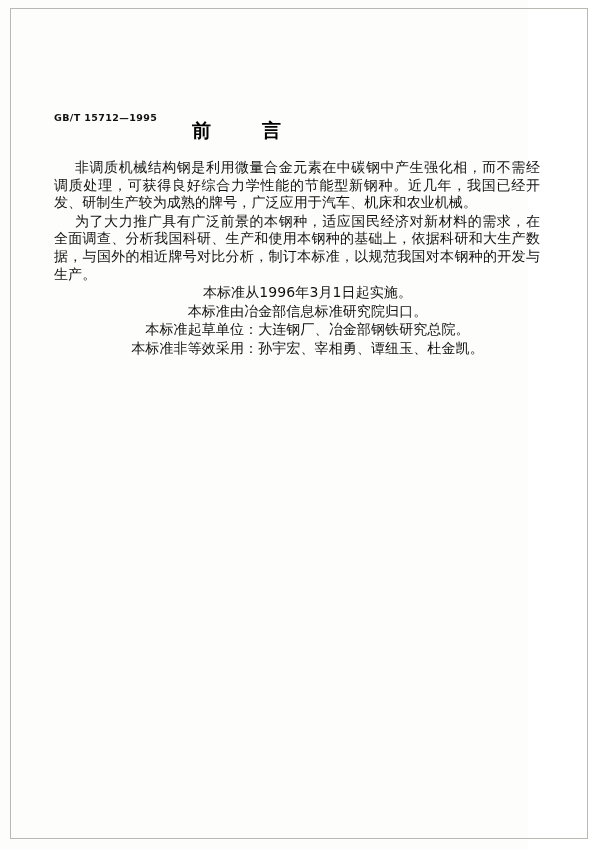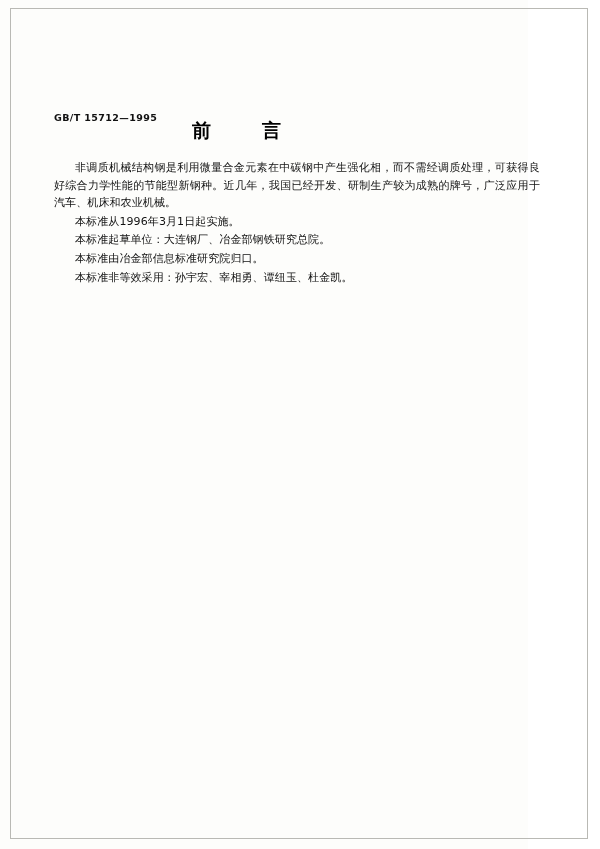--- a/index.html
+++ b/index.html
@@ -52,45 +52,46 @@
     font-weight: bold;
     letter-spacing: 16px;
     color: #000;
     font-family: "DejaVu Sans", sans-serif;
     margin-left: 12px;
   }
   .body-text {
     margin-top: 36px;
   }
   .para {
-    font-size: 11px;
+    font-size: 14px;
     line-height: 17.6px;
     color: #111;
     text-align: justify;
     text-justify: inter-character;
     margin: 0 0 1px 0;
     text-indent: 21px;
     letter-spacing: 0.1px;
   }
   .para-nojust {
-    text-align: left;
+    text-align: center;
   }
 </style>
 </head>
 <body>
 
 <div class="page">
   <div class="page-border"></div>
 
   <div class="content">
     <div class="std-code">GB/T 15712—1995</div>
 
     <div class="body-text">
       <p class="para">非调质机械结构钢是利用微量合金元素在中碳钢中产生强化相，而不需经调质处理，可获得良好综合力学性能的节能型新钢种。近几年，我国已经开发、研制生产较为成熟的牌号，广泛应用于汽车、机床和农业机械。</p>
+      <p class="para">为了大力推广具有广泛前景的本钢种，适应国民经济对新材料的需求，在全面调查、分析我国科研、生产和使用本钢种的基础上，依据科研和大生产数据，与国外的相近牌号对比分析，制订本标准，以规范我国对本钢种的开发与生产。</p>
       <p class="para para-nojust">本标准从1996年3月1日起实施。</p>
+      <p class="para para-nojust">本标准由冶金部信息标准研究院归口。</p>
       <p class="para para-nojust">本标准起草单位：大连钢厂、冶金部钢铁研究总院。</p>
-      <p class="para para-nojust">本标准由冶金部信息标准研究院归口。</p>
       <p class="para para-nojust">本标准非等效采用：孙宇宏、宰相勇、谭纽玉、杜金凯。</p>
     </div>
   </div>
 
   <div class="doc-title">前　言</div>
 </div>
 
 </body></html>

